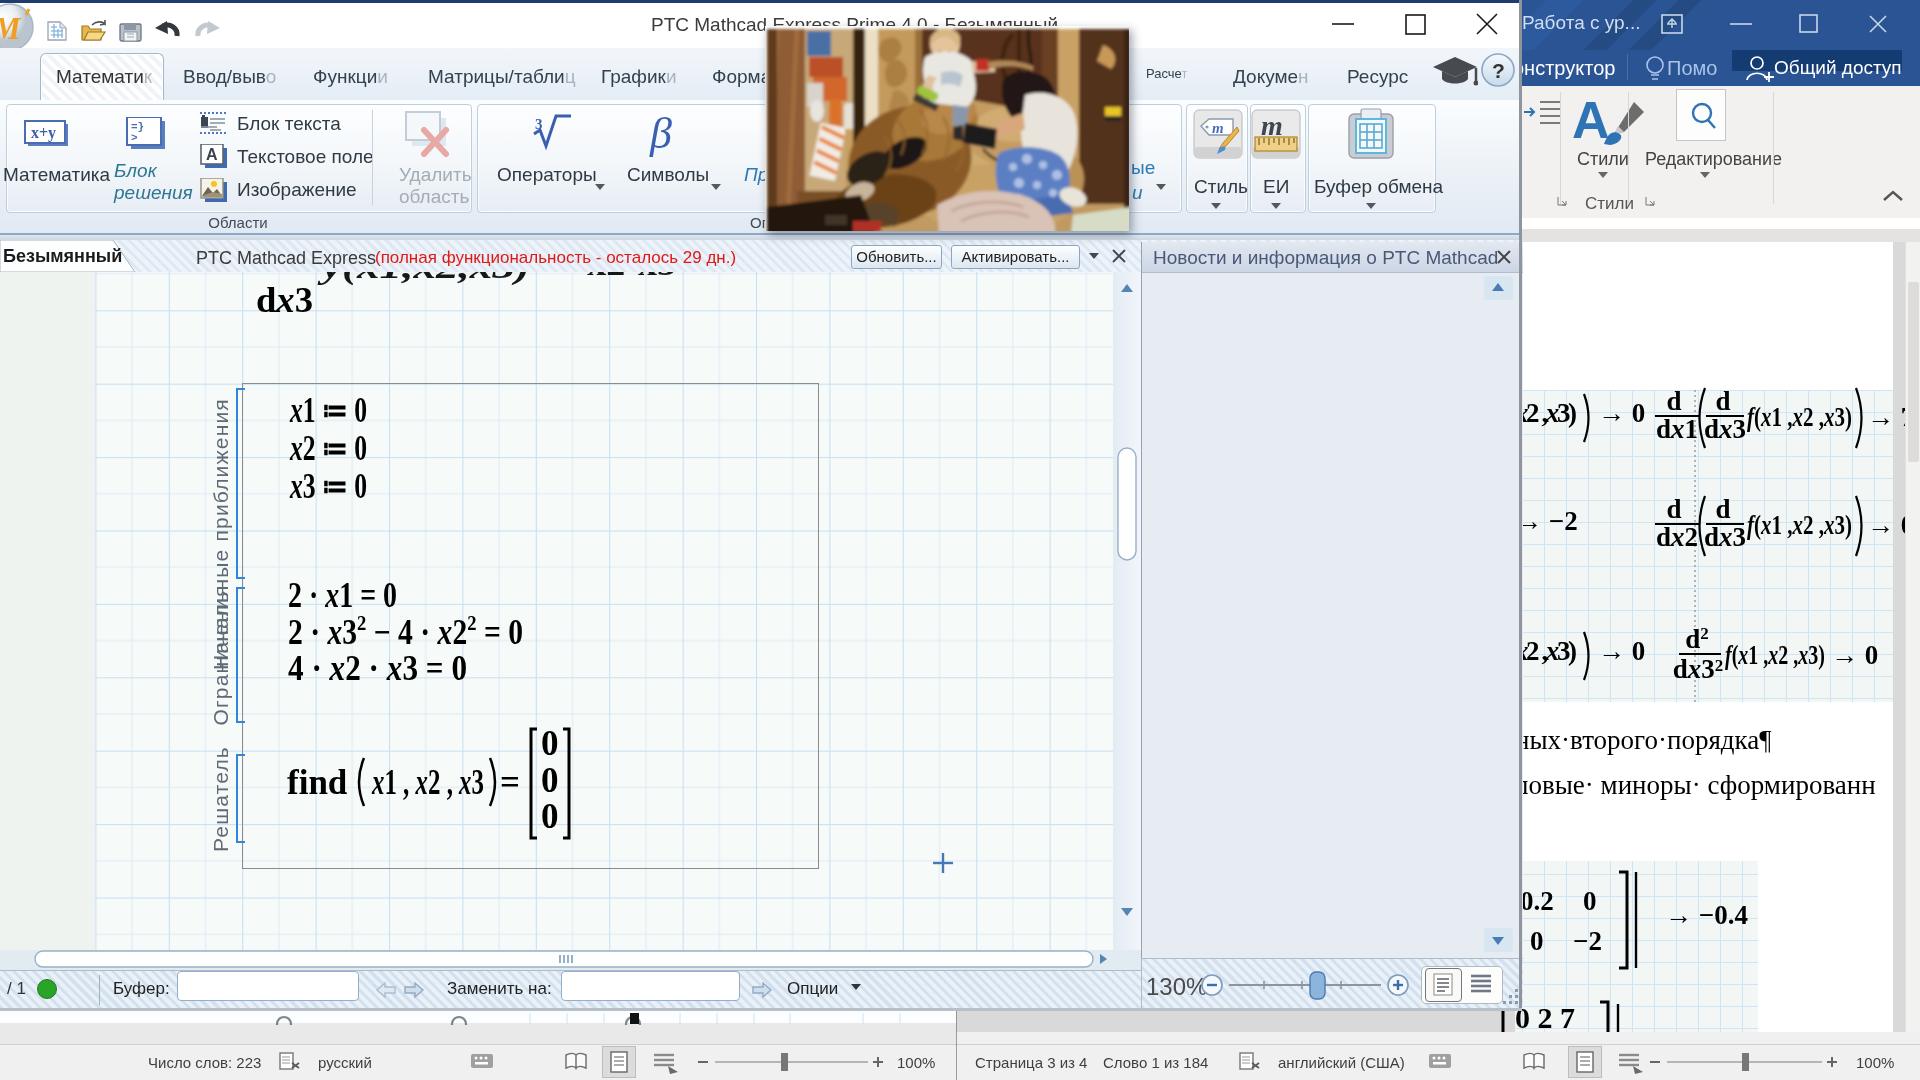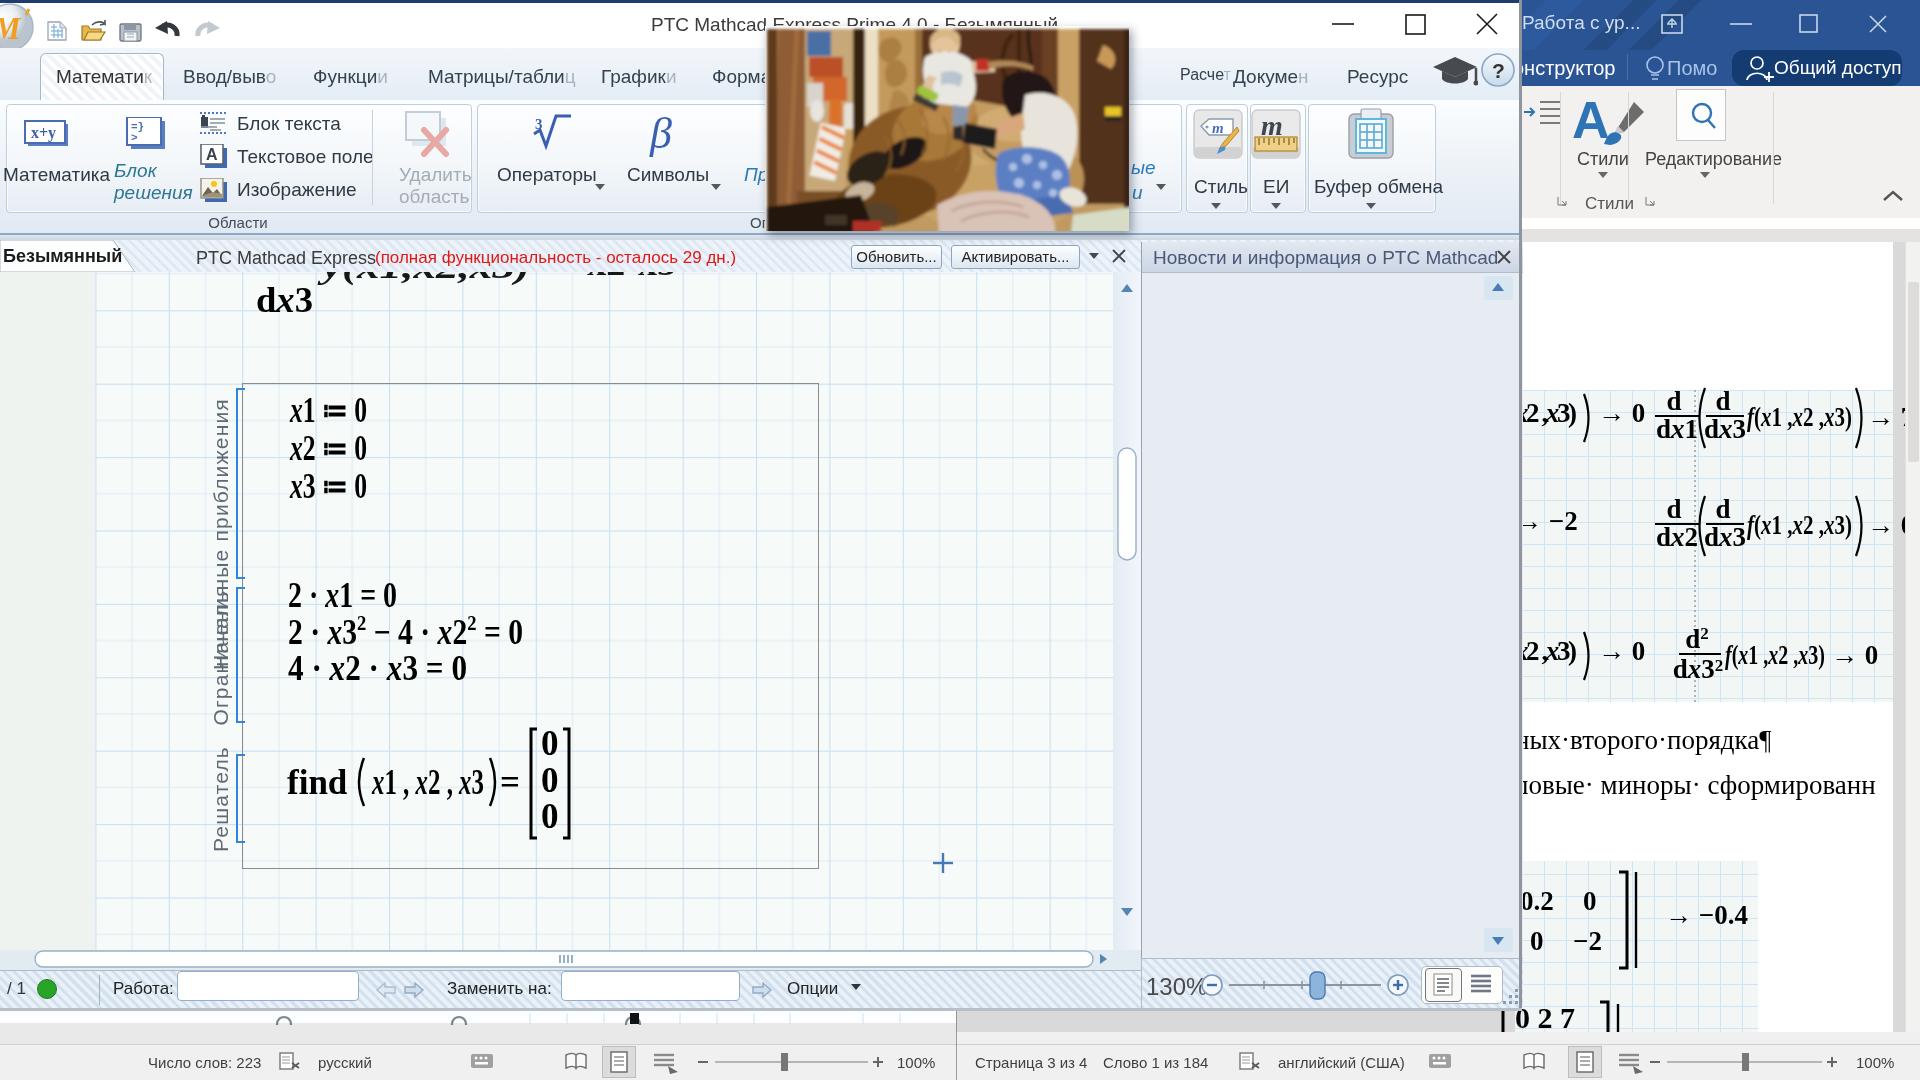--- a/index.html
+++ b/index.html
@@ -46,21 +46,21 @@
   <div class="abs" style="left:0;top:50px;width:965px;height:36px;background:#2a5494;">
     <div class="abs" style="left:558px;top:7px;font-size:20px;color:#fff;">онструктор</div>
     <div class="abs" style="left:672px;top:4px;width:1px;height:26px;background:#4a6fa8;"></div>
     <svg width="40" height="36" style="position:absolute;left:680px;top:0;">
         <g fill="none" stroke="#a9c4e8" stroke-width="1.6">
           <circle cx="20" cy="15" r="8"></circle>
           <path d="M16 25 L24 25 M17 29 L23 29"></path>
         </g>
       </svg>
     <div class="abs" style="left:712px;top:7px;font-size:20px;color:#a9c4e8;">Помо</div>
-    <div class="abs" style="left:777px;top:0;width:170px;height:36px;background:#143c72;border-radius:12px;">
+    <div class="abs" style="left:777px;top:0;width:170px;height:21px;background:#143c72;">
       <svg width="40" height="36" style="position:absolute;left:8px;top:0;">
           <g fill="none" stroke="#fff" stroke-width="1.7">
             <circle cx="17" cy="13" r="6"></circle>
             <path d="M7 30 C8 21 26 21 27 30"></path>
             <path d="M29 22 L29 32 M24 27 L34 27" stroke-width="1.8"></path>
           </g>
         </svg>
       <div class="abs" style="left:42px;top:7px;font-size:19px;color:#fff;">Общий доступ</div>
     </div>
   </div>
@@ -391,21 +391,21 @@
     </svg>
   </div>
   <div id="tabrow" class="abs" style="left:0;top:48px;width:1522px;height:52px;background:linear-gradient(#f2f6fa,#e4edf5);">
     <div class="abs" style="left:40px;top:5px;width:122px;height:47px;background:repeating-linear-gradient(45deg,#ffffff 0 4px,#f0f4f9 4px 8px);border:1px solid #a3b7ca;border-bottom:none;border-radius:6px 6px 0 0;box-shadow:inset 0 0 0 1px #fff;"></div>
     <div class="abs" style="left:56px;top:18px;font-size:19px;color:#333;">Математи<span style="opacity:.35">к</span></div>
     <div class="abs" style="left:183px;top:18px;font-size:19px;color:#33424f;">Ввод/выв<span style="opacity:.35">о</span></div>
     <div class="abs" style="left:313px;top:18px;font-size:19px;color:#33424f;">Функци<span style="opacity:.35">и</span></div>
     <div class="abs" style="left:428px;top:18px;font-size:19px;color:#33424f;">Матрицы/табли<span style="opacity:.35">ц</span></div>
     <div class="abs" style="left:601px;top:18px;font-size:19px;color:#33424f;">График<span style="opacity:.35">и</span></div>
     <div class="abs" style="left:712px;top:18px;font-size:19px;color:#33424f;">Формат</div>
-    <div class="abs" style="left:1180px;top:18px;font-size:16px;color:#33424f;">Расче<span style="opacity:.35">т</span></div>
+    <div class="abs" style="left:1146px;top:18px;font-size:13px;color:#33424f;">Расче<span style="opacity:.35">т</span></div>
     <div class="abs" style="left:1233px;top:18px;font-size:19px;color:#33424f;">Докуме<span style="opacity:.35">н</span></div>
     <div class="abs" style="left:1347px;top:18px;font-size:19px;color:#33424f;">Ресурс</div>
 
     <svg width="46" height="40" style="position:absolute;left:1432px;top:7px;">
       <path d="M23 2 L45 12 L23 22 L1 12 Z" fill="#474b50"></path>
       <path d="M10 16 L10 24 C14 30 32 30 36 24 L36 16 L23 22 Z" fill="#474b50"></path>
       <path d="M44 13 L44 26" stroke="#474b50" stroke-width="2.5"></path>
       <circle cx="44" cy="28" r="2.5" fill="#474b50"></circle>
     </svg>
 
@@ -488,21 +488,21 @@
         <text x="5" y="17" font-size="15" font-weight="bold" fill="#3a5fb0" font-family="Liberation Serif">3</text>
       </svg>
     <div class="rlabel" style="left:497px;top:64px;">Операторы</div>
     <div class="dd" style="left:595px;top:84px;"></div>
     <div class="abs" style="left:650px;top:8px;font-family:'Liberation Serif';font-style:italic;font-size:44px;color:#3a5fb0;">β</div>
     <div class="rlabel" style="left:627px;top:64px;">Символы</div>
     <div class="dd" style="left:711px;top:84px;"></div>
     <div class="rlabel" style="left:744px;top:64px;color:#2a7ab5;font-style:italic;">Про</div>
     <div class="glabel" style="left:740px;top:114px;width:40px;">Оп</div>
 
-    <div class="rlabel" style="left:1131px;top:57px;color:#2a7ab5;font-style:italic;">ые</div>
+    <div class="rlabel" style="left:1131px;top:57px;color:#2a7ab5;">ые</div>
     <div class="rlabel" style="left:1132px;top:82px;color:#2a7ab5;font-style:italic;">и</div>
     <div class="dd" style="left:1156px;top:84px;"></div>
 
     <svg width="52" height="52" style="position:absolute;left:1193px;top:9px;">
       <rect x="1" y="1" width="48" height="48" rx="5" fill="#e8e8e8" stroke="#b8b8b8" stroke-width="1"></rect>
       <rect x="1" y="38" width="48" height="11" rx="4" fill="#d2d2d2"></rect>
       <path d="M8 17 L16 10 L40 10 L40 26 L16 26 Z" fill="#fff" stroke="#8a9ab0" stroke-width="1.4"></path>
       <circle cx="14" cy="18" r="1.6" fill="#8a9ab0"></circle>
       <text x="19" y="24" font-family="Liberation Serif" font-style="italic" font-weight="bold" font-size="15" fill="#4a6cc0">m</text>
       <path d="M44 18 L30 34 L26 40 L33 37 L46 22 Z" fill="#e8b64c" stroke="#b8862c" stroke-width="1"></path>
@@ -649,21 +649,21 @@
         </g>
       <path d="M1100 4 L1107 9 L1100 14 Z" fill="#5585b5"></path>
     </svg>
   </div>
   <div id="findbar" class="abs stripe1" style="left:0;top:970px;width:1141px;height:38px;border-top:1px solid #aebbc9;">
     <div class="abs" style="left:7px;top:8px;font-size:17px;color:#333;">/ 1</div>
     <svg width="30" height="30" style="position:absolute;left:34px;top:4px;">
         <circle cx="13" cy="14" r="9.5" fill="#28a428" stroke="#1d7a1d"></circle>
       </svg>
     <div class="abs" style="left:99px;top:4px;width:1px;height:30px;background:#9fb0c0;"></div>
-    <div class="abs" style="left:113px;top:8px;font-size:17px;color:#222;">Работа:</div>
+    <div class="abs" style="left:113px;top:8px;font-size:17px;color:#222;">Буфер:</div>
     <div class="abs" style="left:177px;top:0px;width:180px;height:28px;background:#fff;border:1px solid #94aecb;border-radius:4px;"></div>
     <svg width="70" height="38" style="position:absolute;left:365px;top:0;">
       <path d="M20 12 L12 19 L20 26 L20 22 L30 22 L30 16 L20 16 Z" fill="#dfe9f3" stroke="#aabdd0" stroke-width="1.4"></path>
       <path d="M50 12 L58 19 L50 26 L50 22 L40 22 L40 16 L50 16 Z" fill="#cfdeed" stroke="#92aac4" stroke-width="1.4"></path>
     </svg>
     <div class="abs" style="left:447px;top:8px;font-size:17px;color:#222;">Заменить на:</div>
     <div class="abs" style="left:561px;top:0px;width:177px;height:28px;background:#fff;border:1px solid #94aecb;border-radius:4px;"></div>
     <svg width="40" height="38" style="position:absolute;left:745px;top:0;">
       <path d="M18 12 L26 19 L18 26 L18 22 L8 22 L8 16 L18 16 Z" fill="#cfdeed" stroke="#92aac4" stroke-width="1.4"></path>
     </svg>

